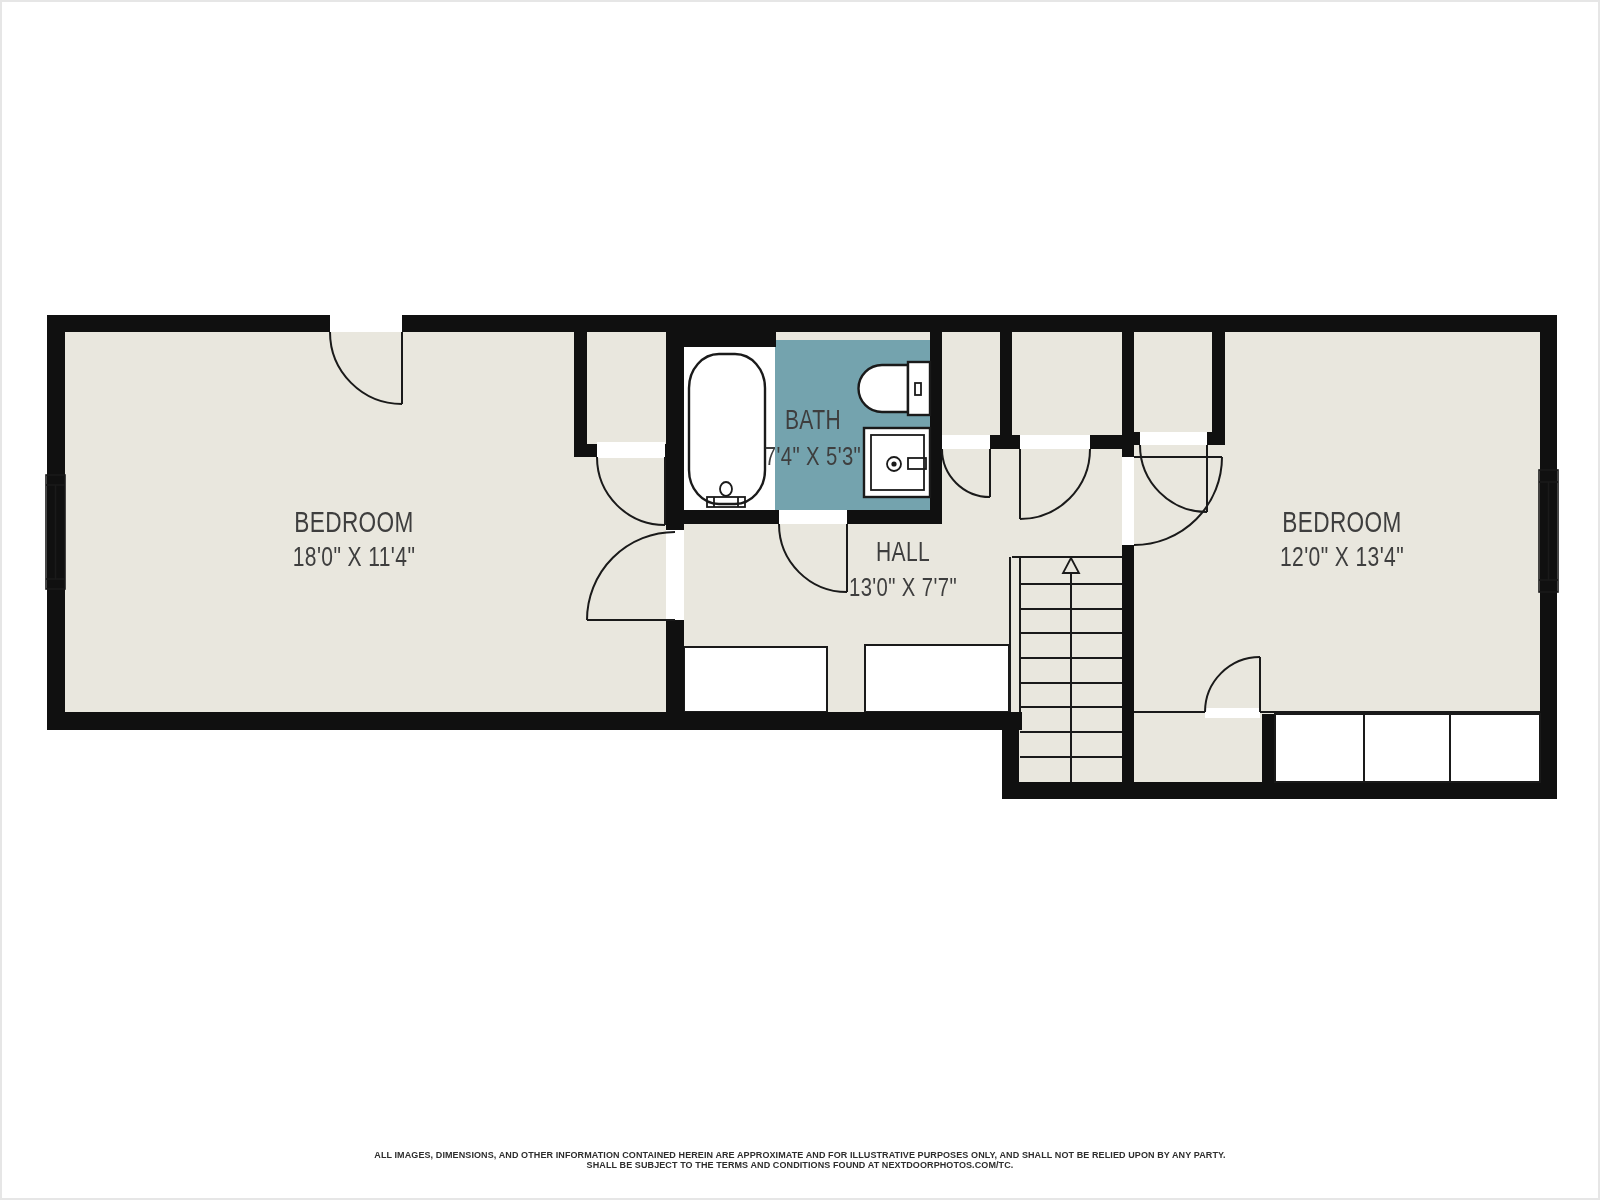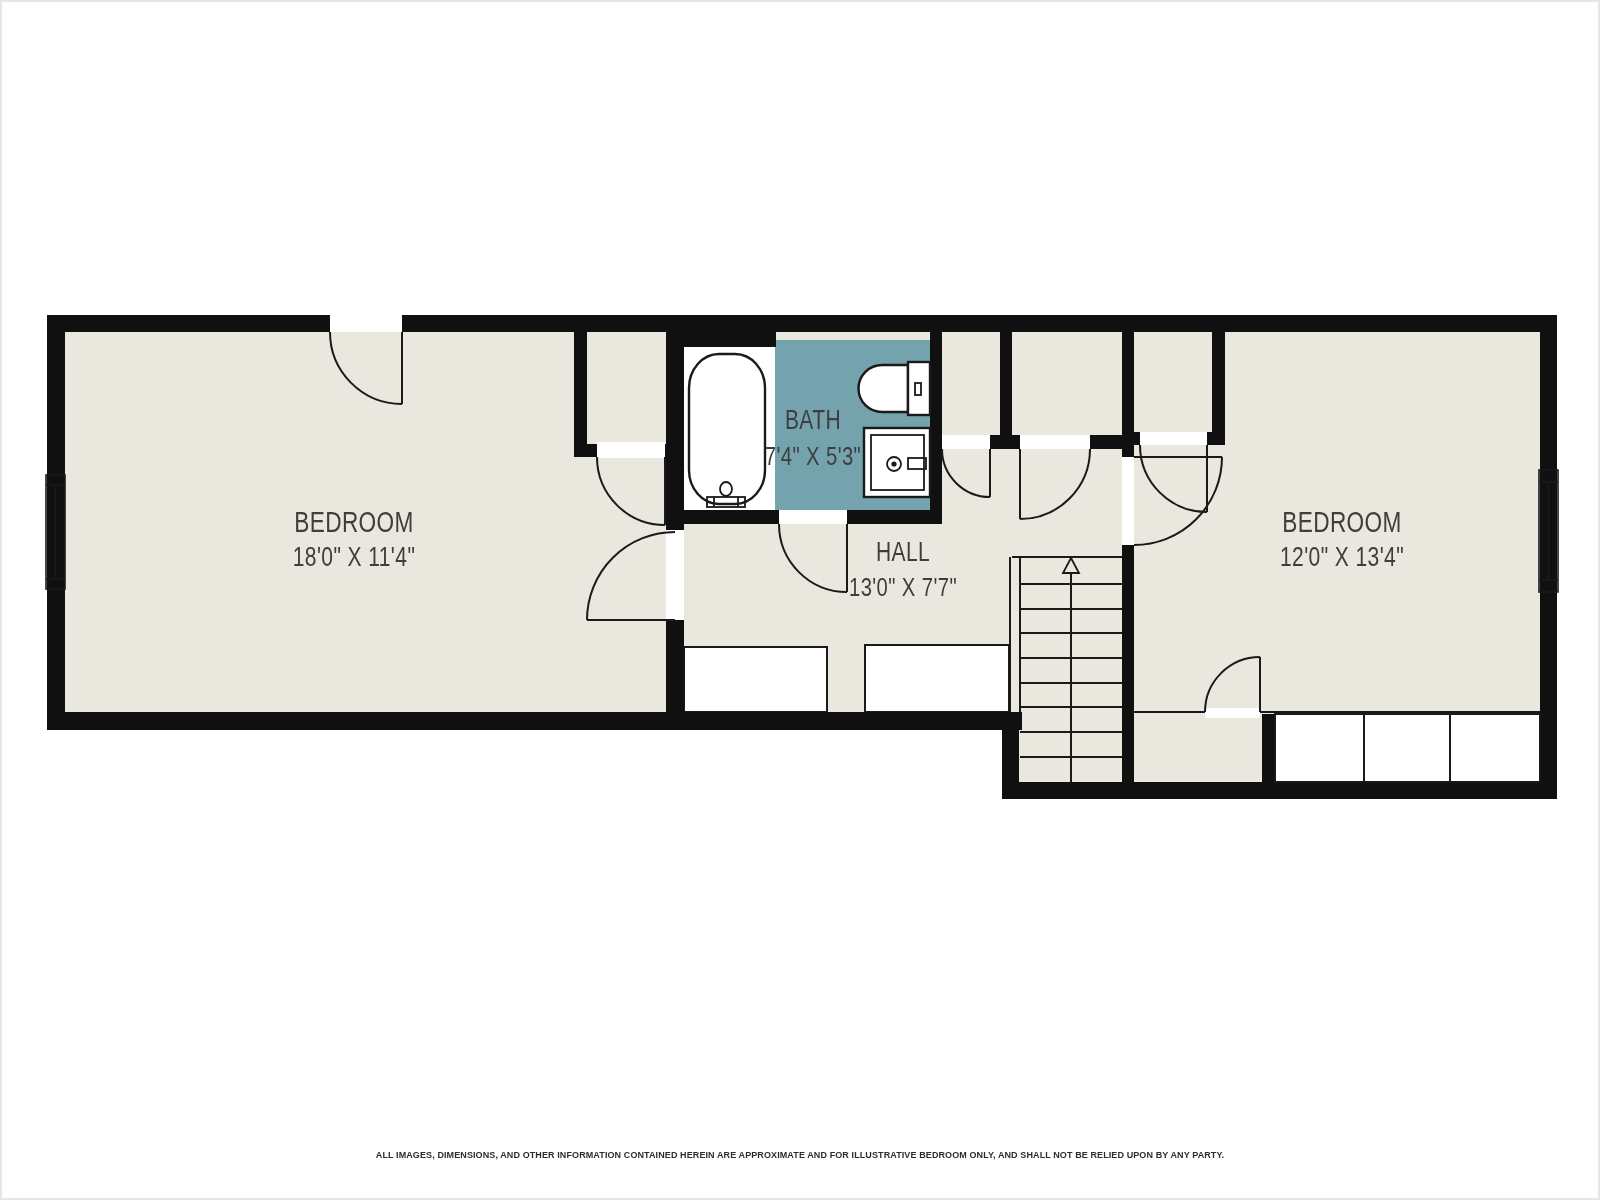--- a/index.html
+++ b/index.html
@@ -193,15 +193,16 @@
 
     <text class="lbl" transform="translate(901,559) scale(0.78,1)" font-size="27">HALL</text>
     <text class="lbl" transform="translate(901,594) scale(0.78,1)" font-size="26">13'0" X 7'7"</text>
 
     <text class="lbl" transform="translate(1340,530) scale(0.78,1)" font-size="29">BEDROOM</text>
     <text class="lbl" transform="translate(1340,564) scale(0.78,1)" font-size="27">12'0" X 13'4"</text>
   </g>
 </svg>
 
   <div class="footer">
-    <div>ALL IMAGES, DIMENSIONS, AND OTHER INFORMATION CONTAINED HEREIN ARE APPROXIMATE AND FOR ILLUSTRATIVE BEDROOM ONLY, AND SHALL NOT BE RELIED UPON BY ANY PARTY.</div>
+    <div>ALL IMAGES, DIMENSIONS, AND OTHER INFORMATION CONTAINED HEREIN ARE APPROXIMATE AND FOR ILLUSTRATIVE PURPOSES ONLY, AND SHALL NOT BE RELIED UPON BY ANY PARTY.</div>
+    <div>SHALL BE SUBJECT TO THE TERMS AND CONDITIONS FOUND AT NEXTDOORPHOTOS.COM/TC.</div>
   </div>
 </div>
 
 </body></html>

